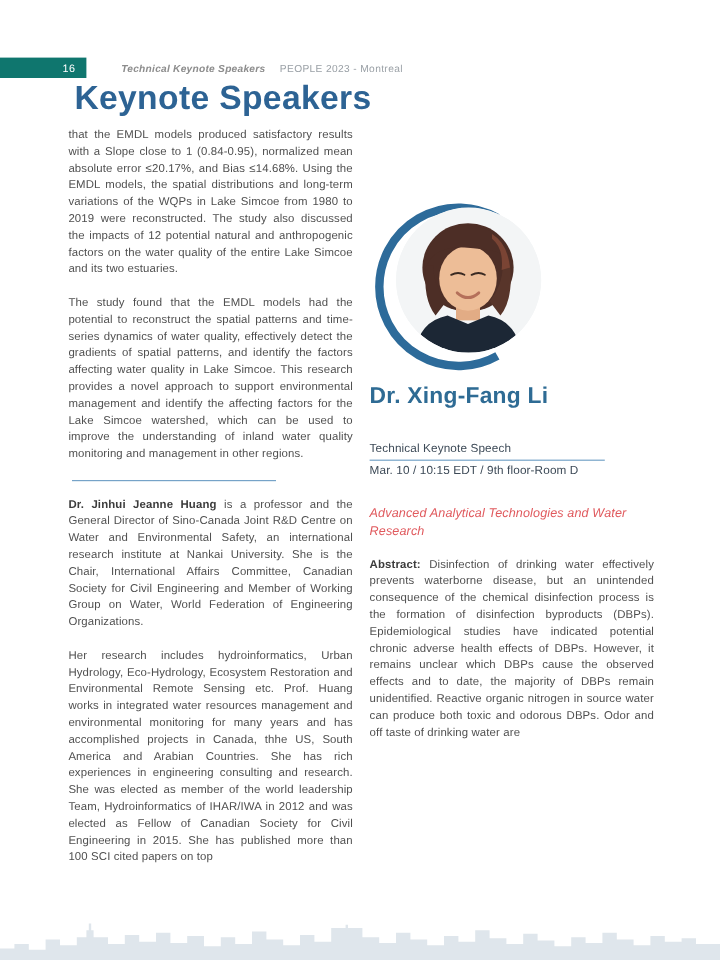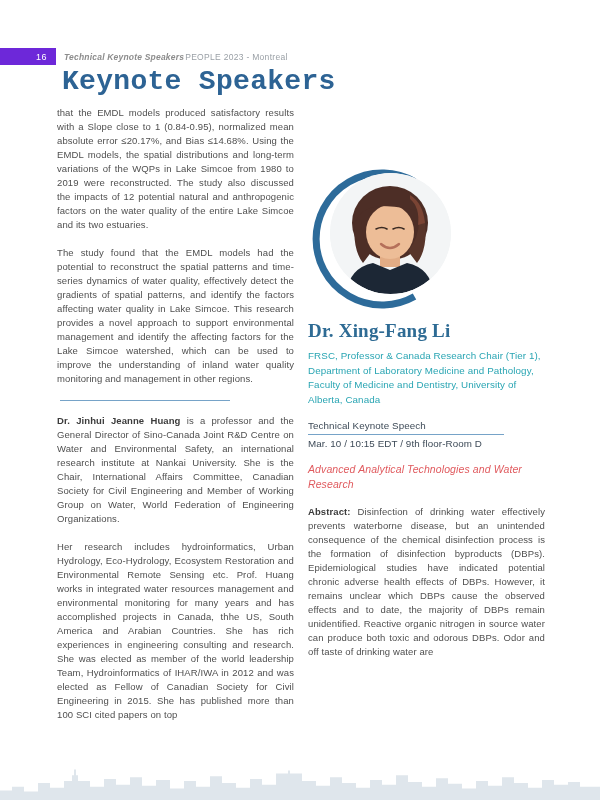--- a/index.html
+++ b/index.html
@@ -4,31 +4,31 @@
 <style>
   * { margin:0; padding:0; box-sizing:border-box; }
   html,body { background:#ffffff; }
   .page {
     position:relative; width:600px; height:800px; background:#ffffff;
     overflow:hidden; font-family:"Liberation Sans", sans-serif; color:#4f4f4f;
   }
   
   .header { position:absolute; top:48px; left:0; width:100%; height:17px; display:flex; align-items:center; }
   .pagenum-bar {
-    width:56px; height:17px; background:#6d28d9; color:#ffffff;
+    width:72px; height:17px; background:#0f766e; color:#ffffff;
     font-size:9px; display:flex; align-items:center; justify-content:flex-end;
     padding-right:9px; letter-spacing:.5px;
   }
-  .header-meta { margin-left:8px; font-size:8.5px; display:flex; gap:1px; align-items:baseline; }
+  .header-meta { margin-left:29px; font-size:8.5px; display:flex; gap:12px; align-items:baseline; }
   .header-series { font-style:italic; font-weight:bold; color:#8c8c8c; letter-spacing:.2px; }
   .header-event { color:#9aa0a6; letter-spacing:.3px; }
   
   .page-title {
     position:absolute; top:66px; left:62px;
-    font-family:Liberation Mono, monospace; font-weight:bold;
+    font-family:Liberation Sans, sans-serif; font-weight:bold;
     font-size:28px; color:#2d6394; letter-spacing:.3px;
   }
   
   .columns { position:absolute; top:106px; left:57px; width:488px; display:flex; gap:14px;justify-content:flex-end; }
   .col { width:237px; }
   .body-par {
     font-size:9.5px; line-height:14px; text-align:justify; color:#4f4f4f;
     letter-spacing:.1px; margin-bottom:14px;
   }
   .body-par b { color:#3c3c3c; }
@@ -36,31 +36,31 @@
     width:170px; border:none; border-top:1.6px solid #76a3c8; margin:9px 0 13px 3px;
   }
   
   .photo-wrap { position:relative; width:150px; height:150px; margin:58px 0 4px 0; }
   .photo-arc { position:absolute; left:0; top:0; }
   .photo-circle {
     position:absolute; left:22px; top:9px; width:121px; height:121px;
     border-radius:50%; overflow:hidden; background:#f3f5f6;
   }
   .speaker-name {
-    font-family:Liberation Serif, serif; font-weight:bold;
+    font-family:Liberation Sans, sans-serif; font-weight:bold;
     font-size:19px; color:#2e6b94; margin:6px 0 7px 0; letter-spacing:.2px;
   }
   .speaker-affiliation {
     font-size:9.8px; line-height:14.5px; color:#29a5b3; letter-spacing:.1px;
   }
-  .session-block { margin-top:13px; font-size:9.8px; color:#3d4a57; letter-spacing:.1px; }
+  .session-block { margin-top:27px; font-size:9.8px; color:#3d4a57; letter-spacing:.1px; }
   .session-type { padding-bottom:3px; border-bottom:1.6px solid #76a3c8; width:196px; }
   .session-schedule { padding-top:3px; }
   .talk-title {
-    margin-top:13px; font-style:italic; font-size:10.5px; line-height:15px;
+    margin-top:23px; font-style:italic; font-size:10.5px; line-height:15px;
     color:#e05a5e; letter-spacing:.1px;
   }
   .abstract-par { margin-top:13px; margin-bottom:13px; }
   
   .skyline { position:absolute; left:0; bottom:0; width:600px; height:38px; }
 </style>
 </head>
 <body>
 
 <div class="page">
@@ -112,21 +112,20 @@
               <path d="M46,56 q6,-3 11,0" stroke="#3a2a22" fill="none" stroke-width="1.6" stroke-linecap="round"></path>
               <path d="M63,56 q6,-3 11,0" stroke="#3a2a22" fill="none" stroke-width="1.6" stroke-linecap="round"></path>
               <path d="M51,71 q9,8 18,0" stroke="#b5705a" fill="none" stroke-width="2.4" stroke-linecap="round"></path>
               <path d="M16,121 Q19,95 43,90 L60,97 L77,90 Q101,95 104,121 Z" fill="#1c2735"></path>
             </g>
           </svg>
         </div>
       </div>
 
       <div class="speaker-name">Dr. Xing-Fang Li</div>
-      <div class="speaker-affiliation">FRSC, Professor &amp; Canada Research Chair (Tier 1), Department of Laboratory Medicine and Pathology, Faculty of Medicine and Dentistry, University of Alberta, Canada</div>
 
       <div class="session-block">
         <div class="session-type">Technical Keynote Speech</div>
         <div class="session-schedule">Mar. 10 / 10:15 EDT / 9th floor-Room D</div>
       </div>
 
       <div class="talk-title">Advanced Analytical Technologies and Water Research</div>
 
       <p class="body-par abstract-par"><b>Abstract:</b><span> Disinfection of drinking water effectively prevents waterborne disease, but an unintended consequence of the chemical disinfection process is the formation of disinfection byproducts (DBPs). Epidemiological studies have indicated potential chronic adverse health effects of DBPs. However, it remains unclear which DBPs cause the observed effects and to date, the majority of DBPs remain unidentified. Reactive organic nitrogen in source water can produce both toxic and odorous DBPs. Odor and off taste of drinking water are</span></p>
     </div>

